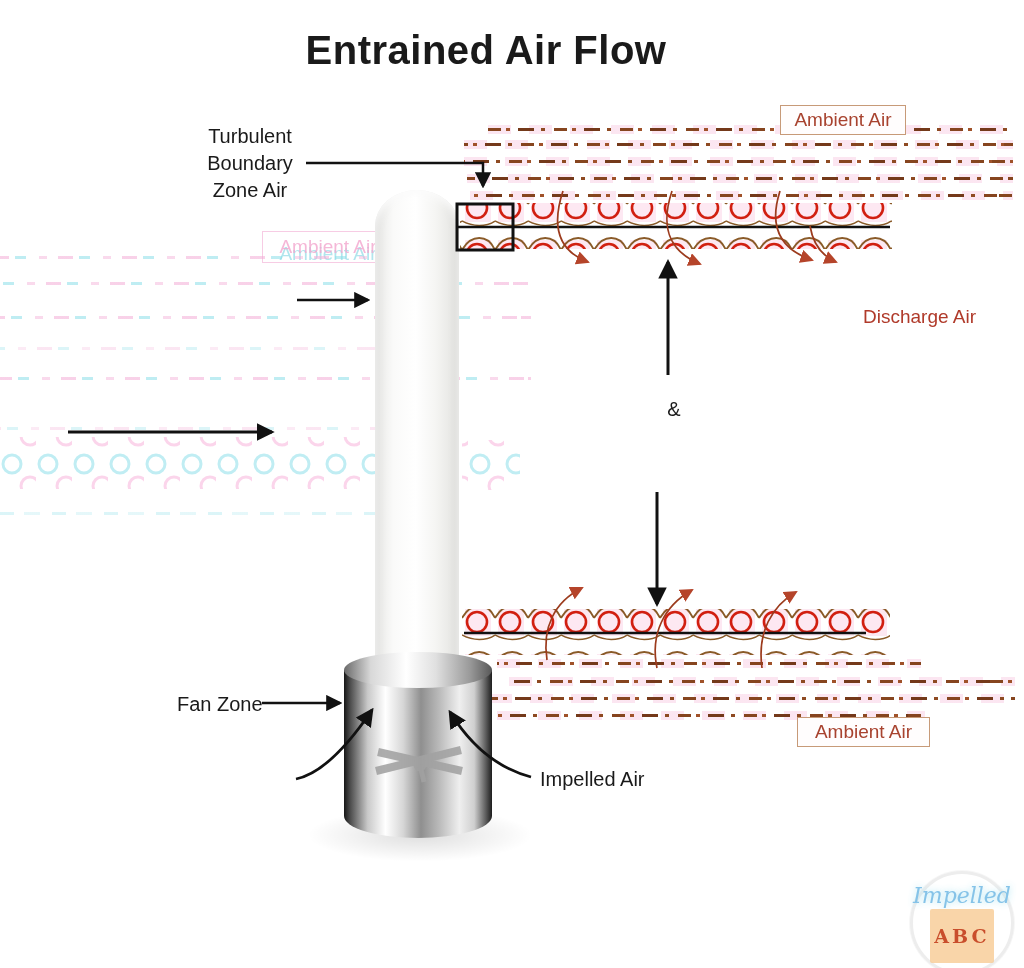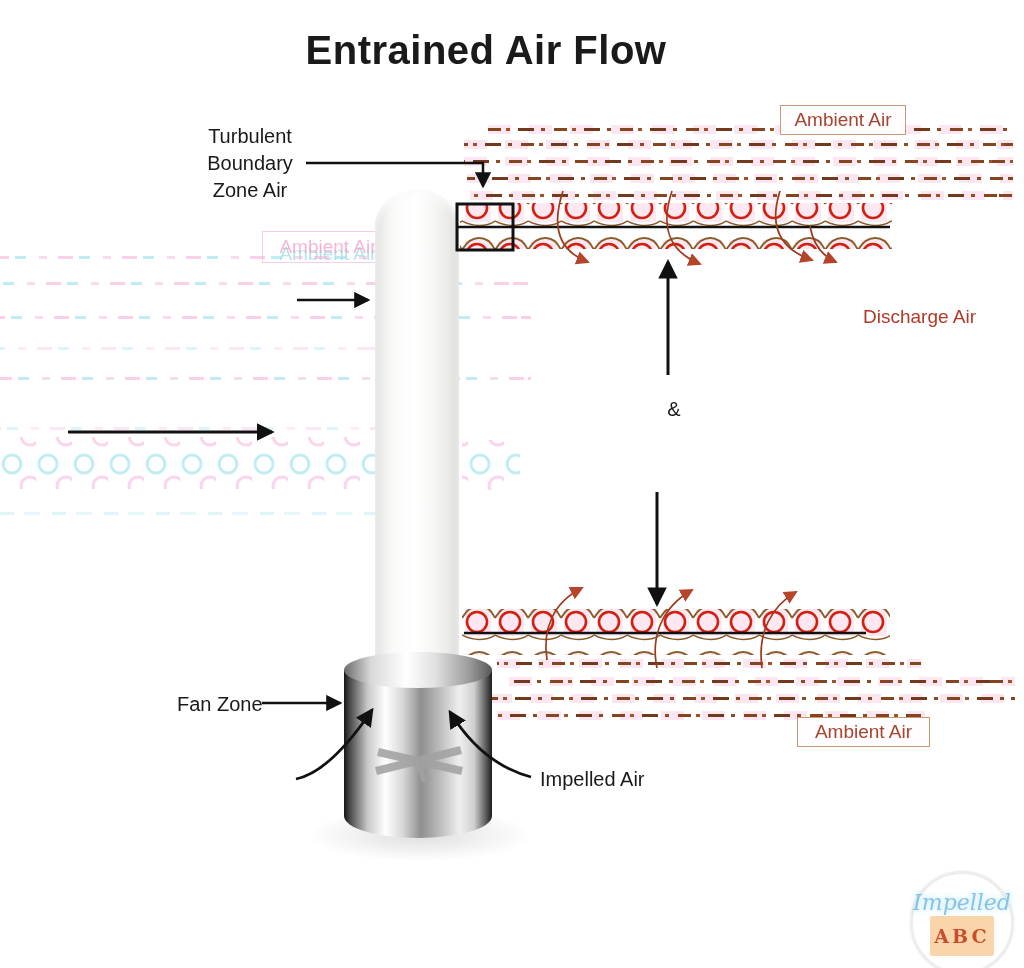--- a/index.html
+++ b/index.html
@@ -46,21 +46,21 @@
       background:linear-gradient(90deg,#6a6a6a,#d8d8d8 18%,#ffffff 42%,#e0e0e0 62%,#9a9a9a 85%,#585858);}
   
   .svg-full{left:0;top:0;z-index:5;pointer-events:none;}
   .svg-ghost{left:0;top:0;z-index:1;pointer-events:none;}
   
   .logo{left:910px;top:871px;width:98px;height:98px;border-radius:50%;background:#fff;border:3px solid #ededed;
       box-shadow:0 0 0 1px #f7f7f7;z-index:6;display:flex;flex-direction:column;align-items:center;justify-content:center;}
   .logo-science{font-family:"DejaVu Serif",serif;font-style:italic;font-size:22px;color:#85c3e8;
       text-shadow:0 0 7px rgba(160,225,240,.9);}
   .logo-abc{font-family:"DejaVu Serif",serif;font-weight:bold;font-size:19px;color:#c94e2c;letter-spacing:3px;
-      background:rgba(247,199,140,.75);padding:9px 4px;border-radius:2px;margin-top:1px;}
+      background:rgba(247,199,140,.75);padding:16px 4px;border-radius:2px;margin-top:1px;}
 </style>
 </head>
 <body>
 
 <div class="canvas">
 
   <div class="abs title">Entrained Air Flow</div>
 
   <div class="abs ghost-box">
     <span>Ambient Air</span>

